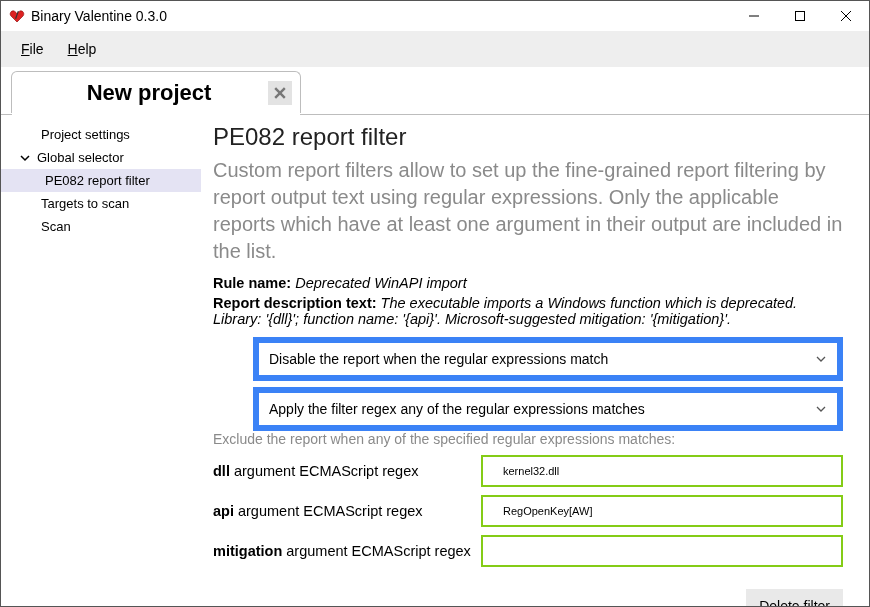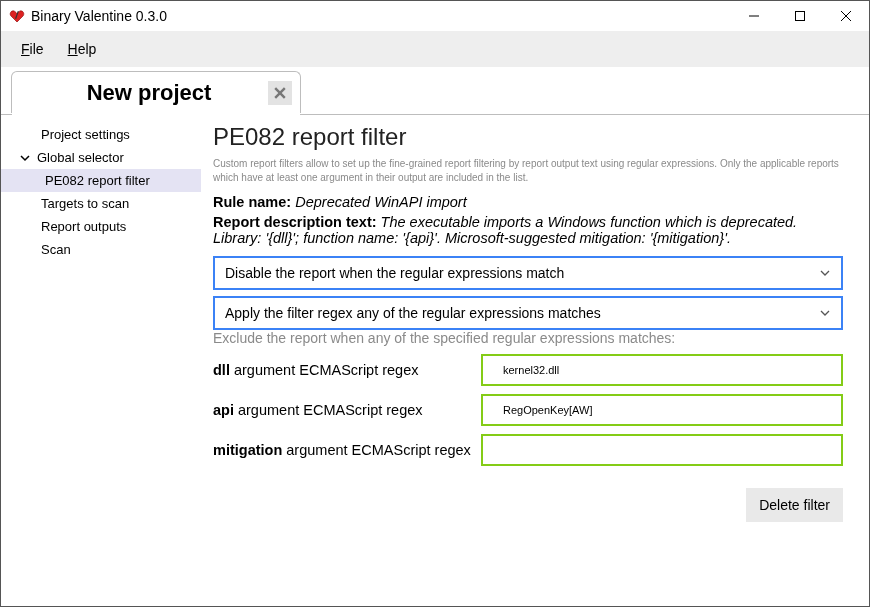--- a/index.html
+++ b/index.html
@@ -22,25 +22,25 @@
   .body { flex: 1; display: flex; overflow: hidden; }
   .sidebar { width: 200px; padding: 8px 0; }
   .side-item { padding: 4px 8px 4px 40px; font-size: 13px; cursor: default; }
   .side-item.top { padding-left: 40px; }
   .side-group { display: flex; align-items: center; padding: 4px 8px 4px 18px; font-size: 13px; }
   .side-group svg { width: 12px; height: 12px; margin-right: 6px; }
   .side-child { padding: 4px 8px 4px 44px; font-size: 13px; }
   .side-child.selected { background: #e4e3f3; }
   .content { flex: 1; padding: 8px 26px 14px 12px; display: flex; flex-direction: column; }
   .h1 { font-size: 24px; font-weight: 400; margin: 0 0 6px 0; color: #222; }
-  .desc { color: #8a8a8a; font-size: 10px; line-height: 1.35; margin-bottom: 10px; }
+  .desc { color: #8a8a8a; font-size: 20px; line-height: 1.35; margin-bottom: 10px; }
   .kv { font-size: 14.5px; margin-bottom: 4px; }
   .kv .k { font-weight: 700; }
   .kv .v { font-style: italic; }
-  .select-row { border: 2px solid #3b82f6; height: 34px; display: flex; align-items: center; padding: 0 10px; margin-top: 6px; font-size: 14px; cursor: default; }
+  .select-row { border: 6px solid #3b82f6; height: 34px; display: flex; align-items: center; padding: 16px 10px; margin-top: 6px; font-size: 14px; cursor: default; margin-left: 40px; }
   .select-row .txt { flex: 1; }
   .select-row svg { width: 12px; height: 12px; }
   .hint { color: #8a8a8a; font-size: 14px; margin-bottom: 8px; }
   .form-row { display: flex; align-items: center; margin-bottom: 8px; }
   .form-label { width: 268px; font-size: 14.5px; }
   .form-label .b { font-weight: 700; }
   .form-input { flex: 1; height: 32px; border: 2px solid #84cc16; padding: 0 20px; font-size: 11px; font-family: inherit; }
   .btn-row { display: flex; justify-content: flex-end; margin-top: 14px; }
   .btn { background: #e9e9e9; border: 1px solid #e9e9e9; padding: 8px 12px; font-size: 14px; font-family: inherit; }
 </style>
@@ -97,21 +97,20 @@
     <div class="sidebar">
       <div class="side-item top">Project settings</div>
       <div class="side-group">
         <svg viewBox="0 0 12 12">
             <polyline points="2,4 6,8 10,4" fill="none" stroke="#000" stroke-width="1.5"></polyline>
           </svg>
         <span>Global selector</span>
       </div>
       <div class="side-child selected">PE082 report filter</div>
       <div class="side-item">Targets to scan</div>
-      <div class="side-item">Report outputs</div>
       <div class="side-item">Scan</div>
     </div>
 
     <div class="content">
       <div class="h1">PE082 report filter</div>
       <div class="desc">Custom report filters allow to set up the fine-grained report filtering by report output text using regular expressions. Only the applicable reports which have at least one argument in their output are included in the list.</div>
 
       <div class="kv">
         <span class="k">Rule name:</span>
         <span> </span>

